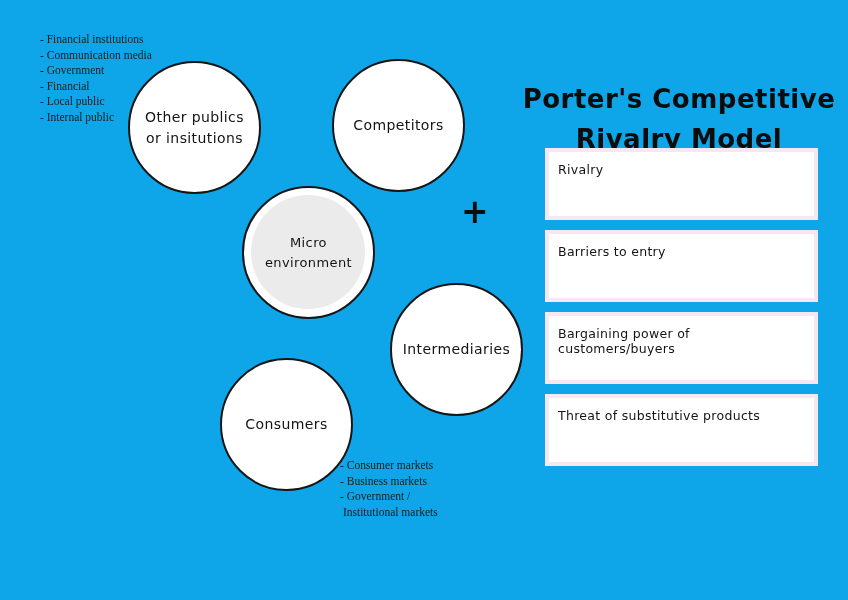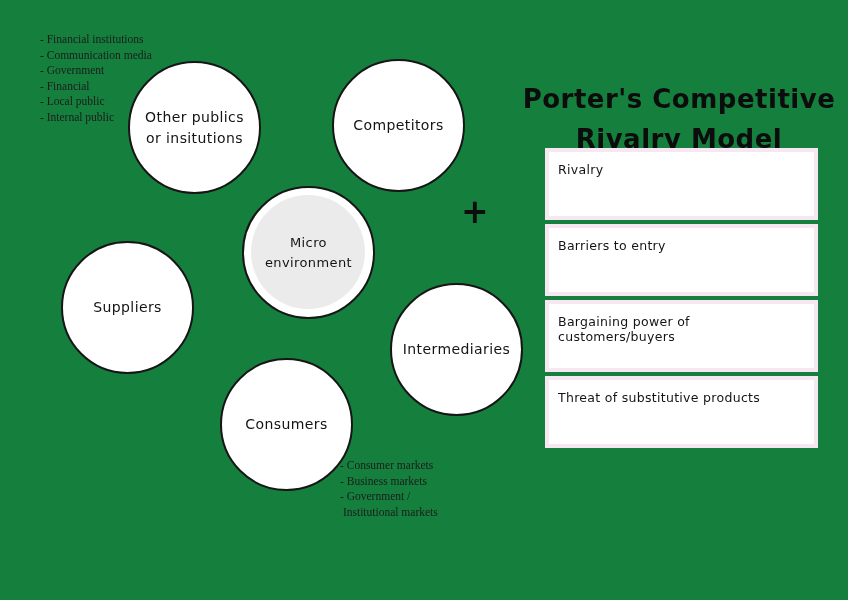--- a/index.html
+++ b/index.html
@@ -1,20 +1,20 @@
 <!DOCTYPE html>
 <html><head>
 <meta charset="utf-8">
 <style>
   html, body { margin: 0; padding: 0; background: #ffffff; }
   .page {
     position: relative;
     width: 848px;
     height: 600px;
-    background: #15803d;
+    background: #0ea5e9;
     overflow: hidden;
     font-family: "DejaVu Sans", sans-serif;
     color: #111111;
   }
 
   
   .serif-list {
     position: absolute;
     font-family: "Liberation Serif", serif;
     font-size: 11.5px;
@@ -88,21 +88,21 @@
     margin-top: 32px;
   }
 
   
   .answer-boxes {
     position: absolute;
     left: 545px; top: 148px;
     width: 273px;
     display: flex;
     flex-direction: column;
-    gap: 4px;
+    gap: 10px;
   }
   .answer-box {
     box-sizing: border-box;
     width: 100%;
     height: 72px;
     background: #ffffff;
     border: 4px solid #f6e7f2;
     padding: 10px 9px;
   }
   .answer-box-label {
@@ -127,23 +127,20 @@
 
   <div class="circle c-other-publics">
     <span class="circle-label">Other publics
 or insitutions</span>
   </div>
 
   <div class="circle c-competitors">
     <span class="circle-label">Competitors</span>
   </div>
 
-  <div class="circle c-suppliers">
-    <span class="circle-label">Suppliers</span>
-  </div>
 
   <div class="circle c-intermediaries">
     <span class="circle-label">Intermediaries</span>
   </div>
 
   <div class="circle c-consumers">
     <span class="circle-label">Consumers</span>
   </div>
 
   <div class="circle c-micro">

